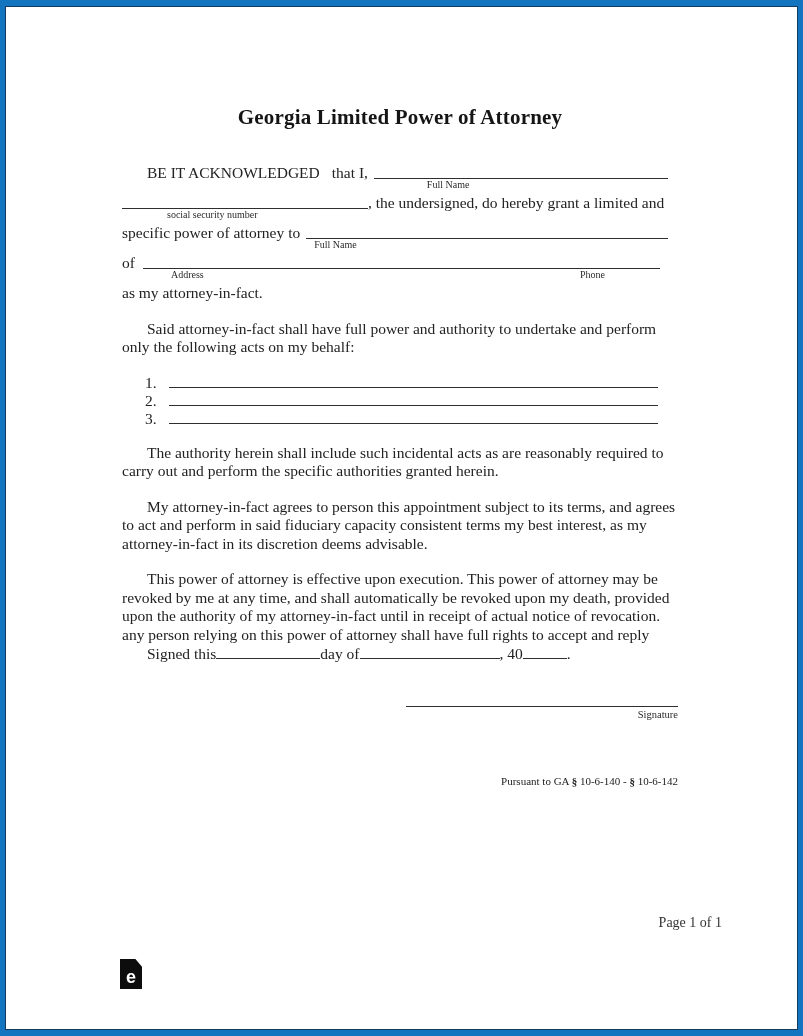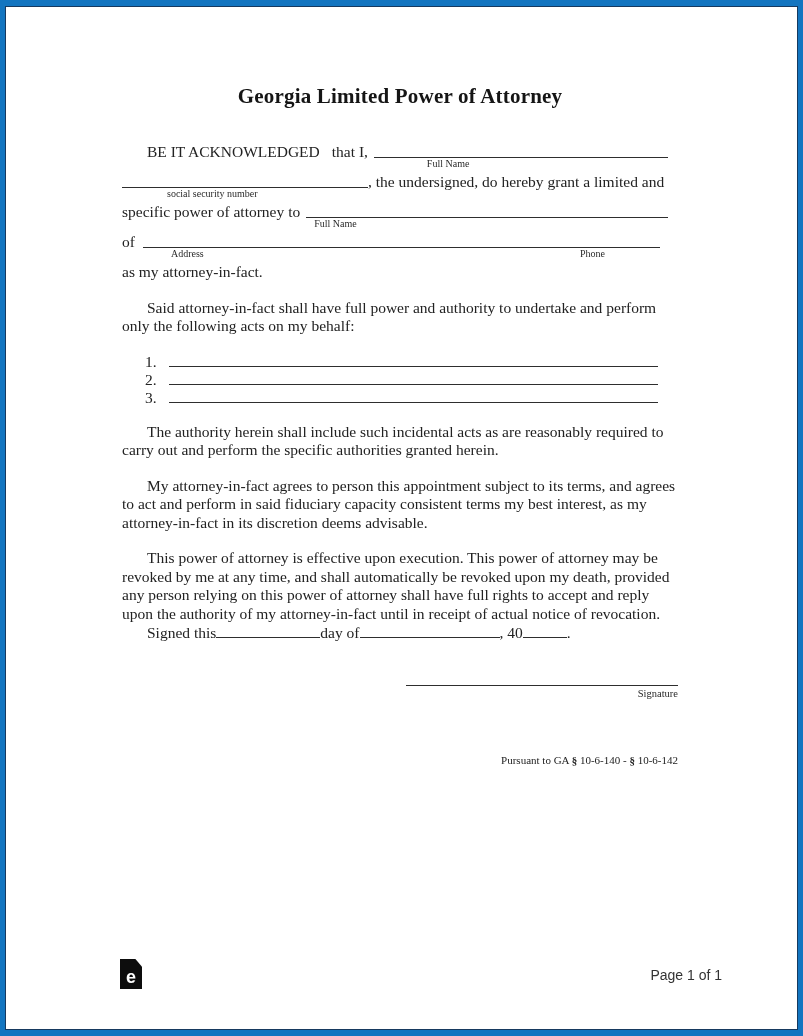--- a/index.html
+++ b/index.html
@@ -13,21 +13,21 @@
     border-bottom-width:6px;
     box-shadow: inset 0 0 0 1px #16395f;
     font-family:"Liberation Serif", serif;
     color:#222222;
     overflow:hidden;
   }
   .doc {
     position:relative;
     margin-left:117px;
     width:556px;
-    padding-top:77px;
+    padding-top:98px;
     font-size:15.5px;
     line-height:18.5px;
     font-family:Liberation Serif, serif;
   }
   .title {
     text-align:center;
     font-weight:bold;
     font-size:21px;
     line-height:27px;
     letter-spacing:0.2px;
@@ -114,23 +114,23 @@
   }
   .logo-fold {
     position:absolute;
     left:129px; top:954px;
     width:0; height:0;
     border-left:7px solid #0d0d0d;
     border-top:7px solid transparent;
   }
   .page-indicator {
     position:absolute;
-    top:961px;
+    top:909px;
     right:76px;
-    font-family:Liberation Sans, sans-serif;
+    font-family:Liberation Serif, serif;
     font-size:14px;
     color:#333333;
   }
 </style>
 </head>
 <body>
 
 <div class="frame">
   <div class="doc">
 
@@ -196,22 +196,22 @@
 
     <div class="para">
       <div class="ln indent">My attorney-in-fact agrees to person this appointment subject to its terms, and agrees</div>
       <div class="ln">to act and perform in said fiduciary capacity consistent terms my best interest, as my</div>
       <div class="ln">attorney-in-fact in its discretion deems advisable.</div>
     </div>
 
     <div class="para">
       <div class="ln indent">This power of attorney is effective upon execution. This power of attorney may be</div>
       <div class="ln">revoked by me at any time, and shall automatically be revoked upon my death, provided</div>
+      <div class="ln">upon the authority of my attorney-in-fact until in receipt of actual notice of revocation.</div>
       <div class="ln">any person relying on this power of attorney shall have full rights to accept and reply</div>
-      <div class="ln">upon the authority of my attorney-in-fact until in receipt of actual notice of revocation.</div>
     </div>
 
     <div class="signed-row">
       <span>Signed this</span>
       <span class="blank" style="width:104px;"></span>
       <span>day of</span>
       <span class="blank" style="width:140px;"></span>
       <span>, 40</span>
       <span class="blank" style="width:44px;"></span>
       <span>.</span>

